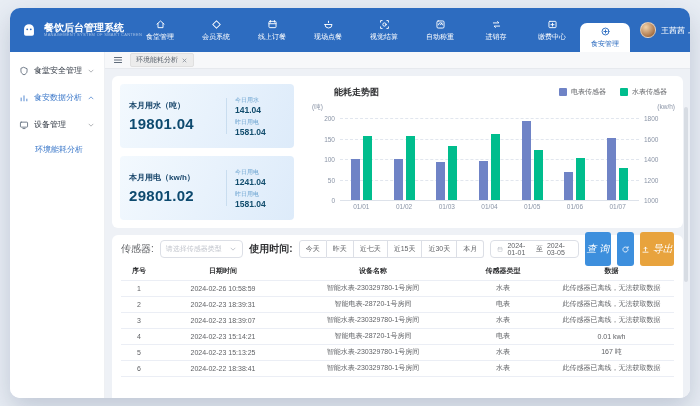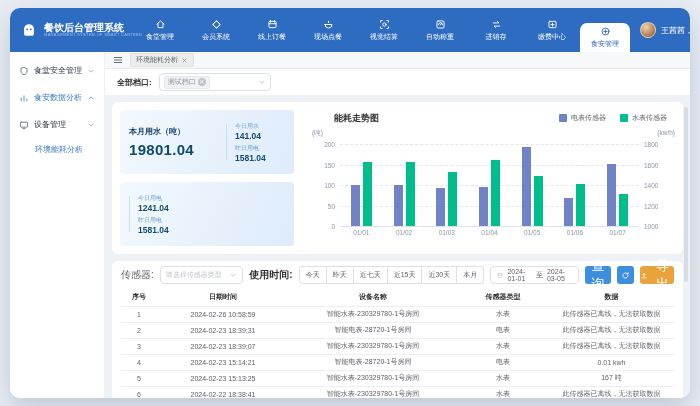--- a/index.html
+++ b/index.html
@@ -100,22 +100,22 @@
                    align-items:center; padding:0 5px; background:#fff; cursor:pointer; }
   .placeholder { font-size:7px; color:#c0c4cc; white-space:nowrap; }
   .btn-group { display:flex; }
   .range-btn { height:18px; padding:0 6px; border:1px solid #dcdfe6; border-left:none; background:#fff;
                font-size:7px; color:#606266; display:flex; align-items:center; cursor:pointer; white-space:nowrap; }
   .range-btn:first-child { border-left:1px solid #dcdfe6; border-radius:3px 0 0 3px; }
   .range-btn:last-child { border-radius:0 3px 3px 0; }
   .date-range { height:18px; border:1px solid #dcdfe6; border-radius:4px; display:flex; align-items:center;
                 gap:4px; padding:0 6px; font-size:7px; color:#606266; background:#fff; cursor:pointer; }
   .date-range svg { width:9px; height:9px; color:#c0c4cc; }
-  .btn { height:18px; border-radius:3px; border:none; display:flex; align-items:center; justify-content:center;
-         font-size:13px; color:#fff; gap:3px; cursor:pointer; }
+  .btn { height:34px; border-radius:3px; border:none; display:flex; align-items:center; justify-content:center;
+         font-size:10px; color:#fff; gap:3px; cursor:pointer;font-style:italic; }
   .btn svg { width:9px; height:9px; }
   .btn.search { background:#3d8fdd; width:36px; }
   .btn.reset  { background:#3d8fdd; width:22px; }
   .btn.export { background:#e8a33d; width:46px; margin-left:auto; }
 
   table.data-table { width:100%; border-collapse:collapse; }
   .data-table th { font-size:7px; color:#303133; font-weight:bold; height:17px;
                    border-bottom:1px solid #ebeef5; text-align:center; }
   .data-table td { font-size:7px; color:#606266; height:16px; border-bottom:1px solid #ebeef5;
                    text-align:center; white-space:nowrap; }
@@ -255,32 +255,20 @@
           <path d="M2 3.5h10M2 7h10M2 10.5h10"></path>
           </svg>
         <div class="tab-chip">
           <span>环境能耗分析</span>
           <svg class="tab-close" viewBox="0 0 14 14" fill="none" stroke="currentColor" stroke-width="1.6" stroke-linecap="round">
             <path d="M4 4l6 6M10 4l-6 6"></path>
             </svg>
         </div>
       </div>
 
-      <div class="filter-row">
-        <span class="filter-label">全部档口:</span>
-        <div class="stall-select">
-          <div class="stall-tag">
-            <span>测试档口</span>
-            <span class="tag-close">✕</span>
-          </div>
-          <svg class="select-chev" viewBox="0 0 14 14" fill="none" stroke="currentColor" stroke-width="1.6" stroke-linecap="round" stroke-linejoin="round">
-            <path d="M3.5 5.5 7 9l3.5-3.5"></path>
-            </svg>
-        </div>
-      </div>
 
       <div class="content">
 
         <div class="dash-card">
           <div class="stats-col">
             <div class="stat-card">
               <div class="stat-main">
                 <div class="stat-title">本月用水（吨）</div>
                 <div class="stat-value">19801.04</div>
               </div>
@@ -290,20 +278,24 @@
                     <div class="side-label">今日用水</div>
                      <div class="side-value">141.04</div>
                   </div>
                 <div>
                     <div class="side-label">昨日用电</div>
                      <div class="side-value">1581.04</div>
                   </div>
               </div>
             </div>
             <div class="stat-card">
+              <div class="stat-main">
+                <div class="stat-title">本月用电（kw/h）</div>
+                <div class="stat-value">29801.02</div>
+              </div>
               <div class="stat-divider"></div>
               <div class="stat-side">
                 <div>
                     <div class="side-label">今日用电</div>
                      <div class="side-value">1241.04</div>
                   </div>
                 <div>
                     <div class="side-label">昨日用电</div>
                      <div class="side-value">1581.04</div>
                   </div>

